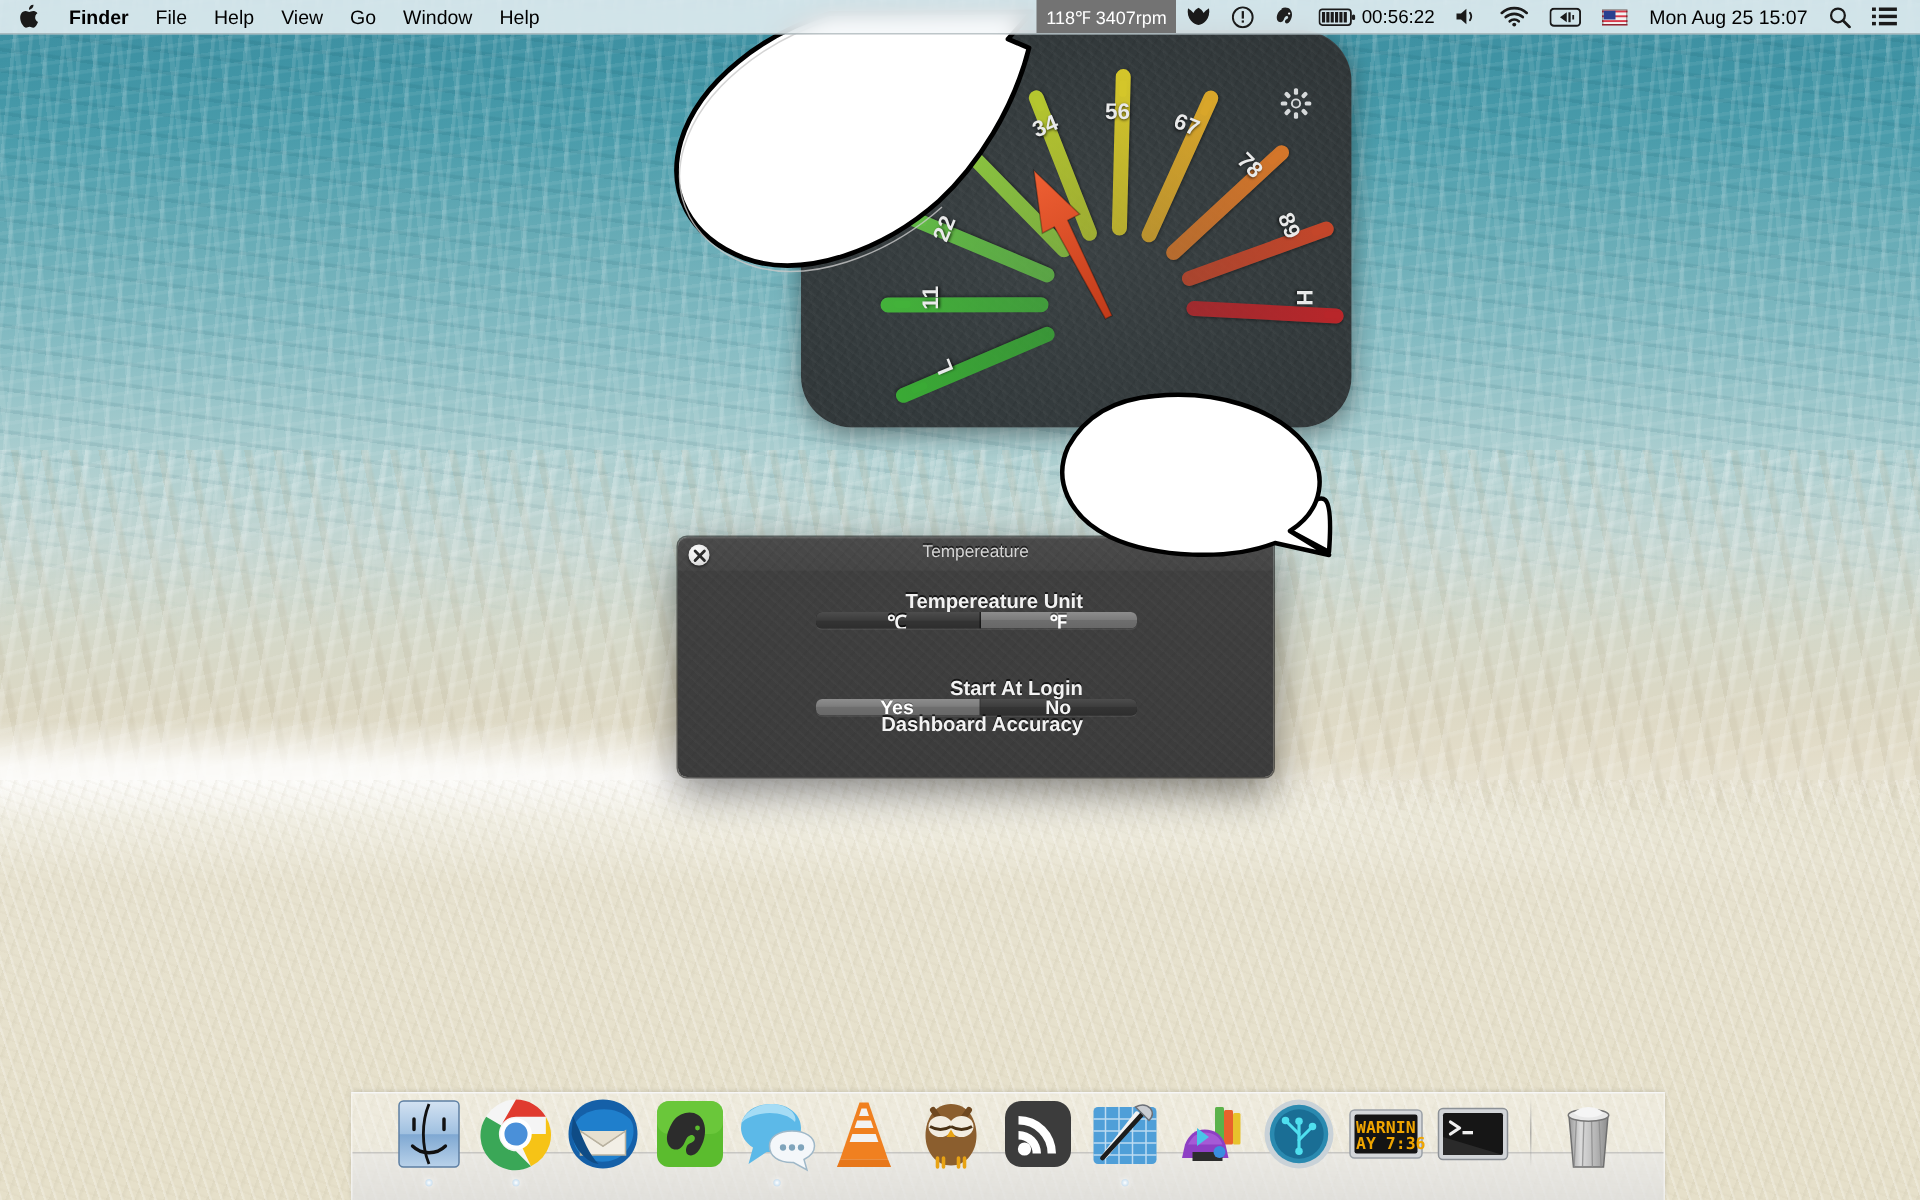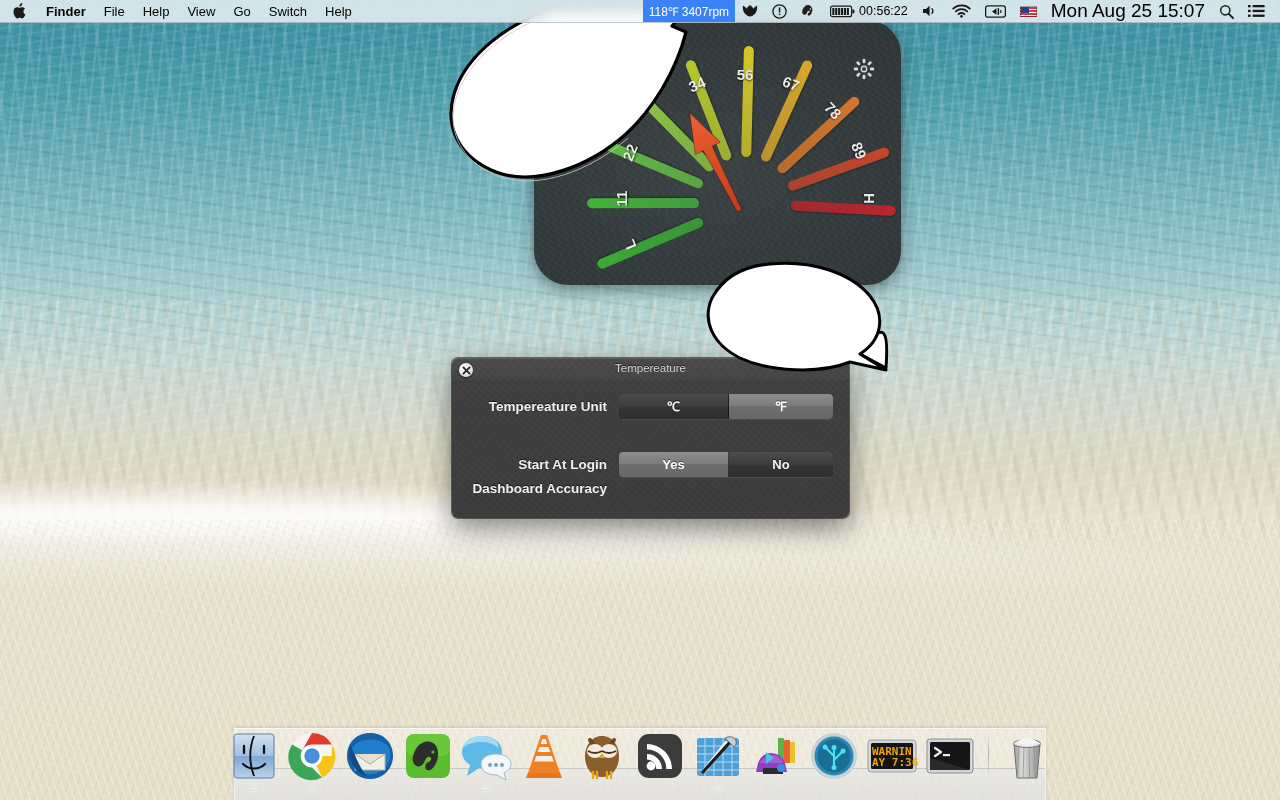--- a/index.html
+++ b/index.html
@@ -84,23 +84,23 @@
     padding:0 9px; height:100%; display:flex; align-items:center;
     font-size:13px; white-space:nowrap; cursor:default;
   }
   .mb-item.apple{ padding:0 11px 0 12px; font-size:15px; }
   .mb-item.bold{ font-weight:bold; }
   .mb-extra{
     padding:16px 7px; height:100%; display:flex; align-items:center; gap:4px;
     font-size:12.5px; white-space:nowrap; cursor:default;
   }
   .mb-extra.highlight{
-    background:#3b82f6; color:#fff; font-size:12px; padding:0 6px;
-  }
-  .mb-clock{ padding:0 7px; font-size:19px; display:flex; align-items:center; gap:9px; }
+    background:#737373; color:#fff; font-size:12px; padding:0 6px;
+  }
+  .mb-clock{ padding:0 7px; font-size:13px; display:flex; align-items:center; gap:9px; }
   .mb-ico{ display:inline-flex; align-items:center; justify-content:center; }
 
   
   .flag{
     width:17px; height:11px; position:relative; overflow:hidden;
     border:1px solid rgba(0,0,0,.35);
     background:
       repeating-linear-gradient(to bottom, #d8384a 0px, #d8384a 1.6px, #f2f2f2 1.6px, #f2f2f2 3.2px);
   }
   .flag::before{
@@ -194,21 +194,21 @@
     border-radius:50%;
     background:radial-gradient(circle at 36% 30%, #fbfbfb 0%, #e6e6e6 55%, #c8c8c8 100%);
     box-shadow:0 1px 2px rgba(0,0,0,.55);
     cursor:pointer;
     display:flex; align-items:center; justify-content:center;
   }
   #prefs-close svg{ display:block; }
 
   .pref-row{
     position:absolute; left:0; width:100%; height:26px;
-    display:flex; align-items:center;
+    display:flex; align-items:center;flex-direction:column;
   }
   .pref-label{
     width:167px; text-align:right; padding-right:12px;
     color:#f2f2f2; font-size:13.5px; font-weight:bold;
     text-shadow:0 -1px 0 rgba(0,0,0,.65);
   }
   .seg{
     display:flex; height:25px; border-radius:4px; overflow:hidden;
     box-shadow:inset 0 0 0 1px rgba(0,0,0,.6), 0 1px 0 rgba(255,255,255,.07);
   }
@@ -222,21 +222,21 @@
   }
   .seg-btn:last-child{ border-right:none; }
   .seg-btn.on{
     background:linear-gradient(to bottom, #8d8d8d 0%, #7b7b7b 48%, #6e6e6e 50%, #676767 100%);
     color:#fff;
     text-shadow:0 -1px 0 rgba(0,0,0,.45);
   }
 
   
   #dock{
-    position:absolute; left:234px; bottom:0; width:812px; height:72px;
+    position:absolute; left:234px; bottom:0; width:876px; height:72px;
     z-index:50;
   }
   .dock-shelf{
     position:absolute; left:0; right:0; bottom:0; height:72px;
     background:linear-gradient(to bottom, rgba(255,255,255,.34) 0px, rgba(248,248,248,.40) 38px, rgba(236,236,236,.72) 40px, rgba(224,224,224,.80) 72px);
     border-top:1px solid rgba(255,255,255,.75);
     border-left:1px solid rgba(255,255,255,.45);
     border-right:1px solid rgba(255,255,255,.45);
     box-shadow:0 -1px 3px rgba(0,0,0,.12);
   }
@@ -282,21 +282,21 @@
     <div class="mb-item apple">
       <svg width="14" height="16" viewBox="0 0 14 16" aria-hidden="true">
         <path d="M9.6 2.4c.5-.6.8-1.5.7-2.4-.8.05-1.7.5-2.2 1.15-.5.55-.9 1.45-.75 2.3.85.07 1.75-.43 2.25-1.05zM10.3 4.3c-1.2-.07-2.2.68-2.8.68-.6 0-1.47-.65-2.4-.63-1.25.02-2.4.72-3.03 1.83-1.3 2.24-.33 5.57.93 7.4.62.89 1.35 1.9 2.32 1.86.92-.04 1.28-.6 2.4-.6 1.12 0 1.44.6 2.42.58 1-.02 1.63-.9 2.24-1.8.7-1.02.99-2.02 1.01-2.07-.02-.01-1.94-.75-1.96-2.96-.02-1.85 1.5-2.74 1.57-2.78-.86-1.27-2.2-1.41-2.7-1.45z" fill="#1a1a1a"></path>
       </svg>
     </div>
     <div class="mb-item bold">Finder</div>
     <div class="mb-item">File</div>
     <div class="mb-item">Help</div>
     <div class="mb-item">View</div>
     <div class="mb-item">Go</div>
-    <div class="mb-item">Switch</div>
+    <div class="mb-item">Window</div>
     <div class="mb-item">Help</div>
   </div>
 
   <div class="mb-right">
     <div class="mb-extra highlight">118℉ 3407rpm</div>
 
     <div class="mb-extra">
       <svg width="16" height="14" viewBox="0 0 16 14" aria-hidden="true">
         <path d="M1 1.5c1.6 1.1 2.7 2 3.6 3.2C5.4 3 6.6 1.9 8 1.2c1.4.7 2.6 1.8 3.4 3.5.9-1.2 2-2.1 3.6-3.2.6 3.2-.2 6.3-2 8.3C11.4 11.5 9.7 12.3 8 12.6c-1.7-.3-3.4-1.1-5-2.8C1.2 7.8.4 4.7 1 1.5z" fill="#1a1a1a"></path>
       </svg>

